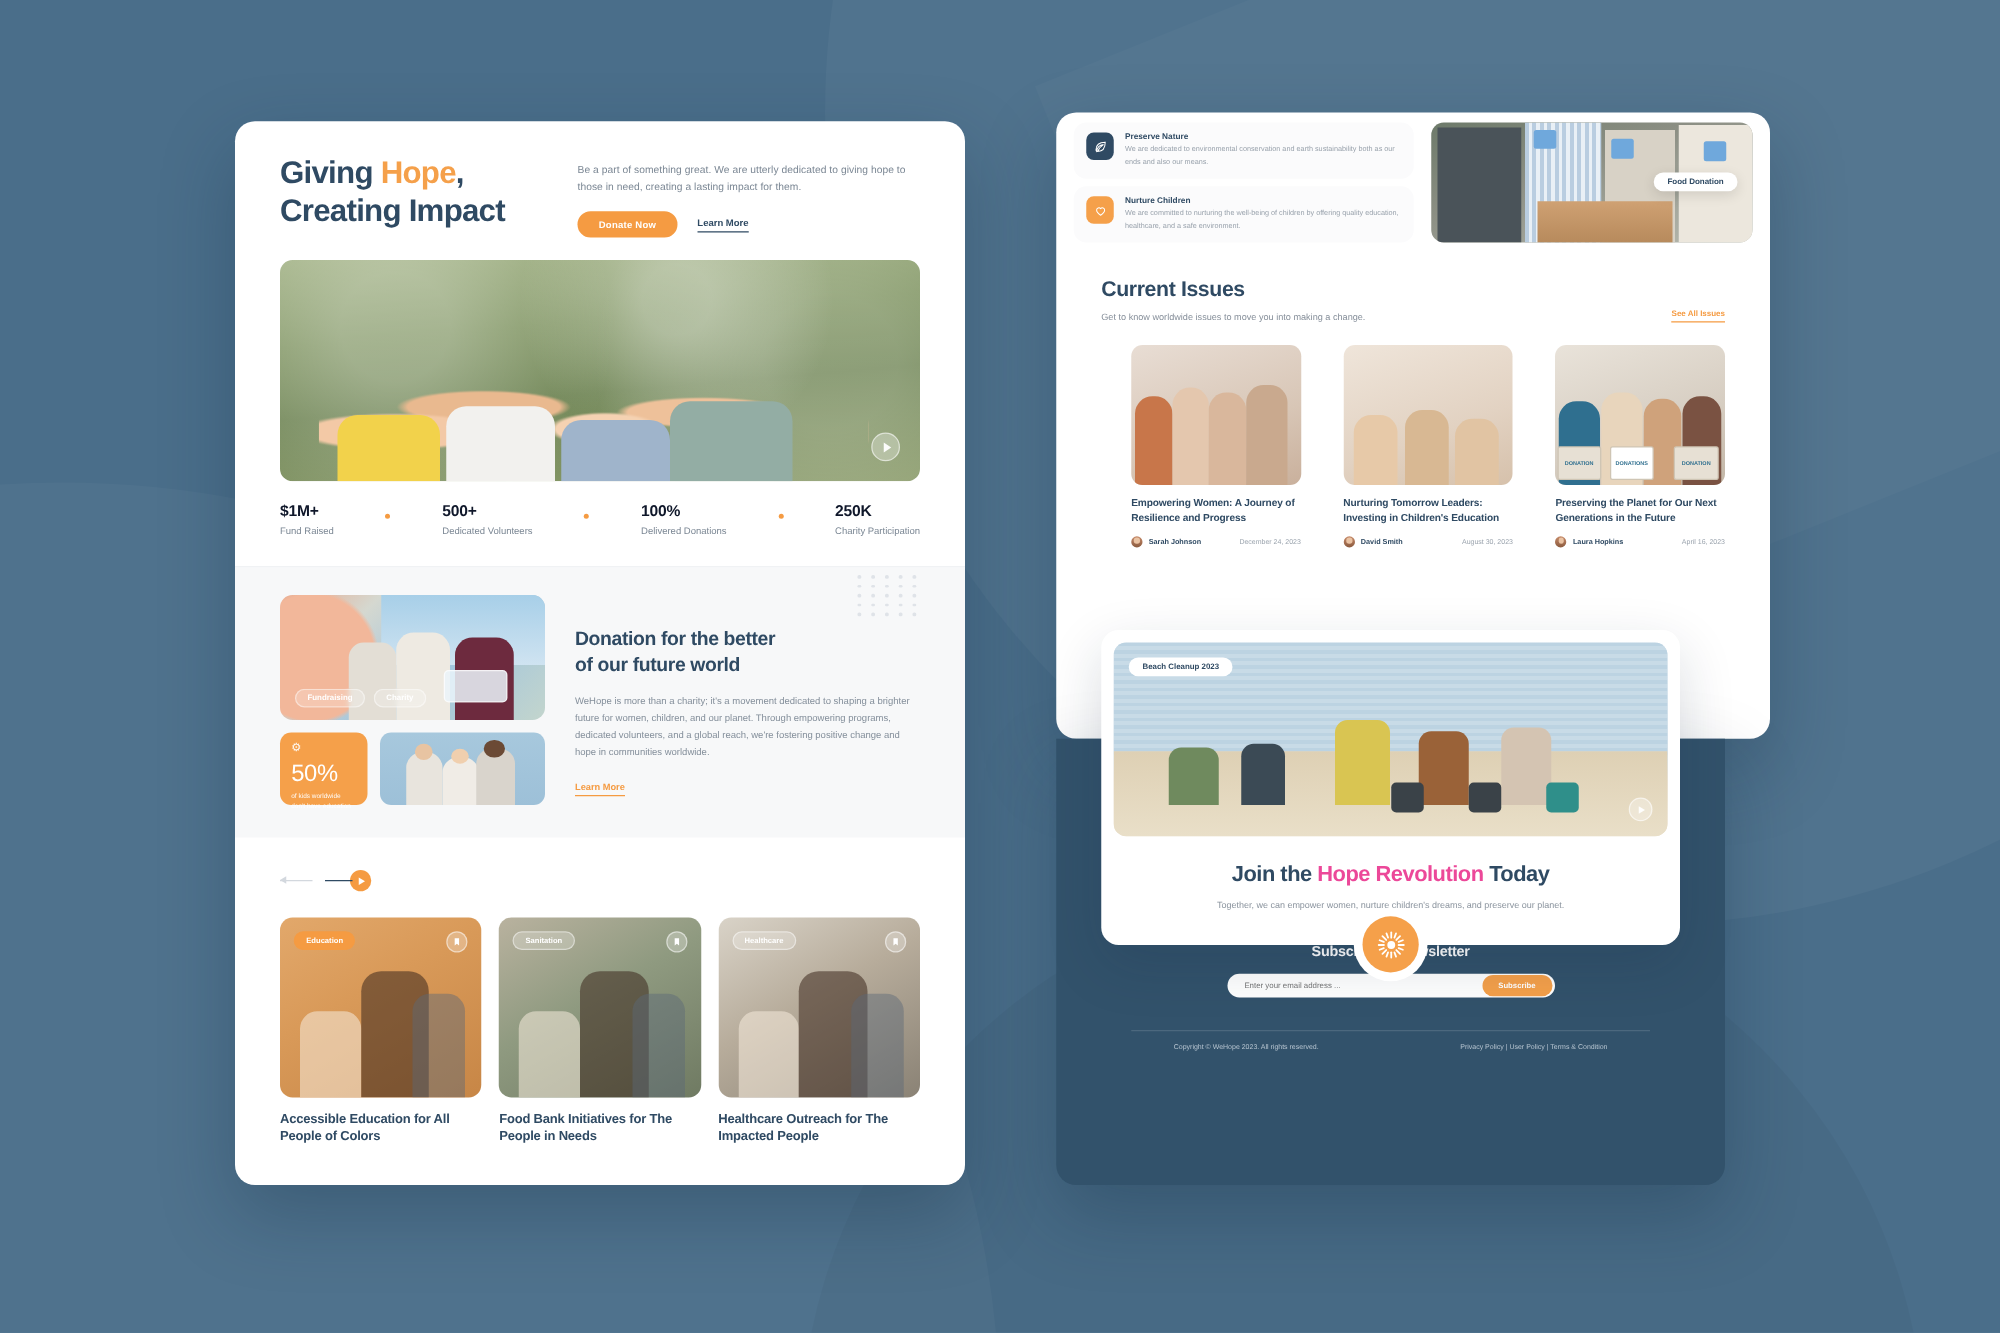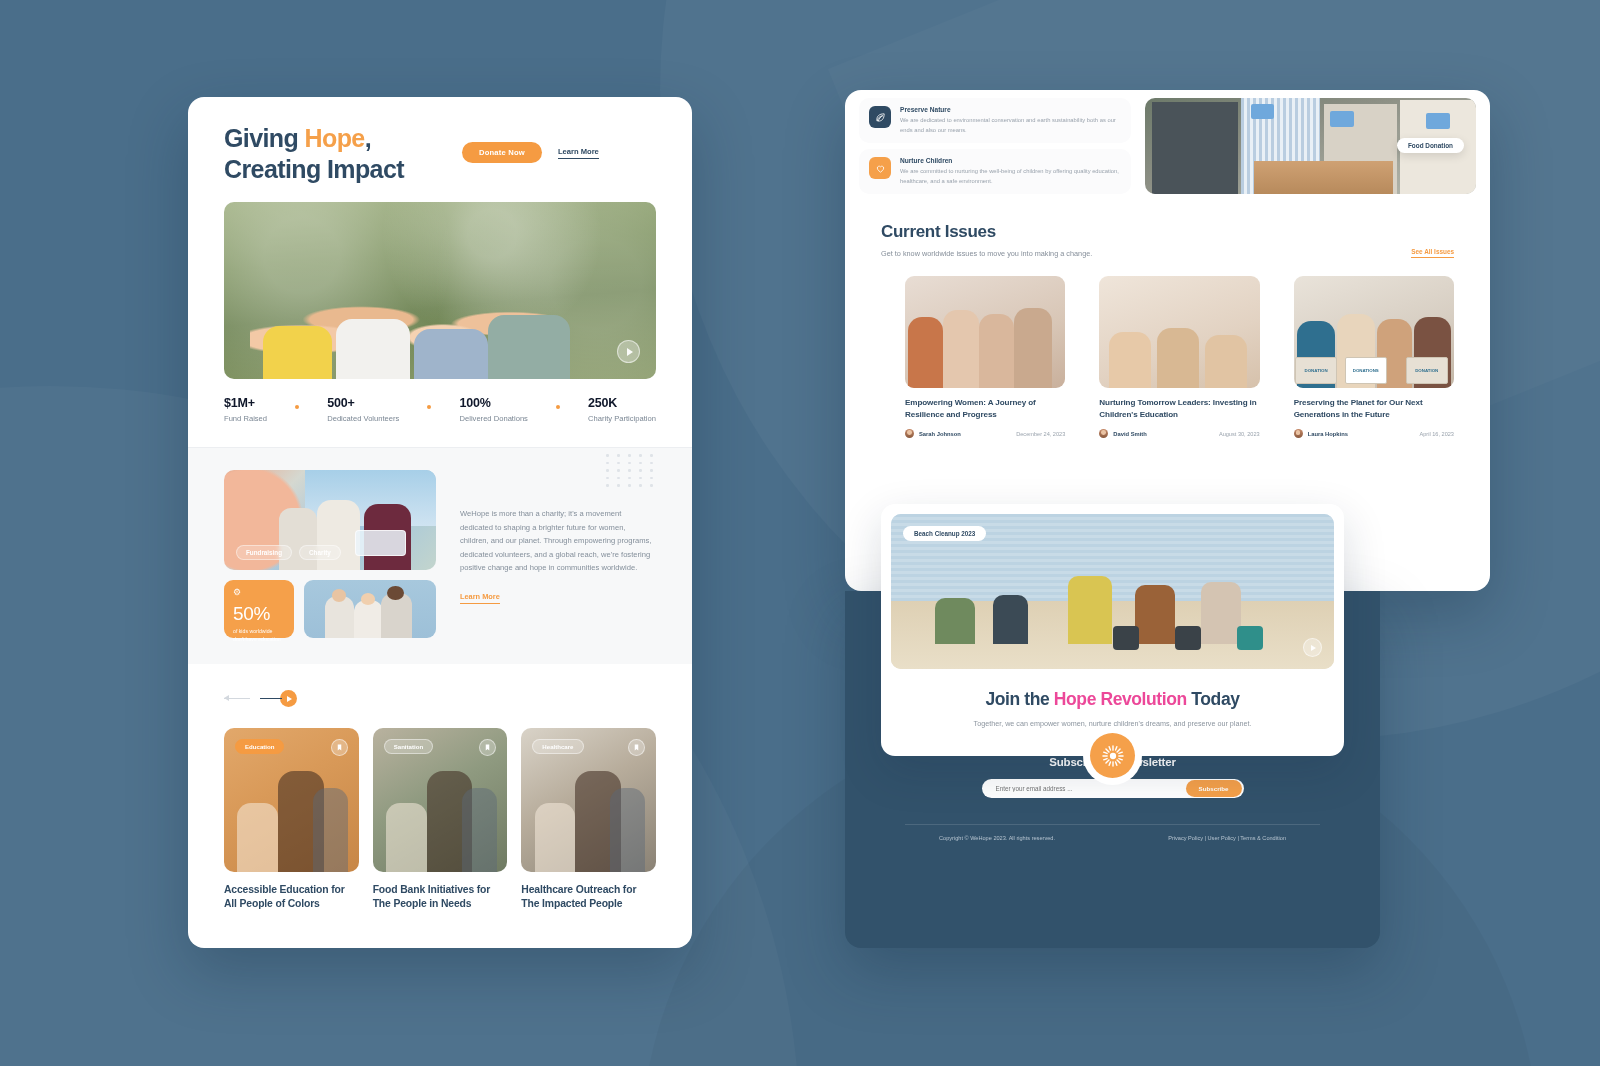--- a/index.html
+++ b/index.html
@@ -38,22 +38,22 @@
   }
 
   
   .panel {
     position: absolute;
     background: #ffffff;
     border-radius: 16px;
     overflow: hidden;
     box-shadow: 0 24px 60px rgba(16,40,60,0.28);
   }
-  .panel-left { left: 188px; top: 97px; width: 504px; height: 851px; }
-  .panel-right { left: 845px; top: 90px; width: 645px; height: 501px; }
+  .panel-left { left: 188px; top: 97px; width: 584px; height: 851px; }
+  .panel-right { left: 845px; top: 90px; width: 571px; height: 501px; }
   .panel-right-lower {
     position: absolute;
     left: 845px; top: 591px; width: 535px; height: 357px;
     background: #32526b;
     border-radius: 0 0 16px 16px;
     overflow: hidden;
     box-shadow: 0 24px 60px rgba(16,40,60,0.28);
   }
 
   
@@ -447,20 +447,21 @@
 <div class="panel panel-left">
 
   <div class="hero">
     <div class="hero-left">
       <div class="hero-title">
         <span>Giving </span><span class="accent">Hope</span><span>,</span><br>
         <span>Creating Impact</span>
       </div>
     </div>
     <div class="hero-right">
+      <div class="hero-sub">Be a part of something great. We are utterly dedicated to giving hope to those in need, creating a lasting impact for them.</div>
       <div class="hero-actions">
         <button class="btn-donate">Donate Now</button>
         <span class="btn-learn">Learn More</span>
       </div>
     </div>
   </div>
 
   <div class="hero-image">
     <div class="kids"></div>
     <div class="shirt-y"></div>
@@ -550,20 +551,24 @@
           <div class="g1"></div>
           <div class="g2"></div>
           <div class="g3"></div>
           <div class="h1"></div>
           <div class="h2"></div>
           <div class="h3"></div>
         </div>
       </div>
     </div>
     <div class="donation-right">
+      <div class="don-title">
+        <span>Donation for the better</span><br>
+        <span>of our future world</span>
+      </div>
       <div class="don-body">WeHope is more than a charity; it's a movement dedicated to shaping a brighter future for women, children, and our planet. Through empowering programs, dedicated volunteers, and a global reach, we're fostering positive change and hope in communities worldwide.</div>
       <span class="don-learn">Learn More</span>
     </div>
   </div>
 
   <div class="ongoing">
     <div class="ong-head">
       <div class="ong-nav">
         <div class="nav-prev"></div>
         <div class="nav-next-wrap">

